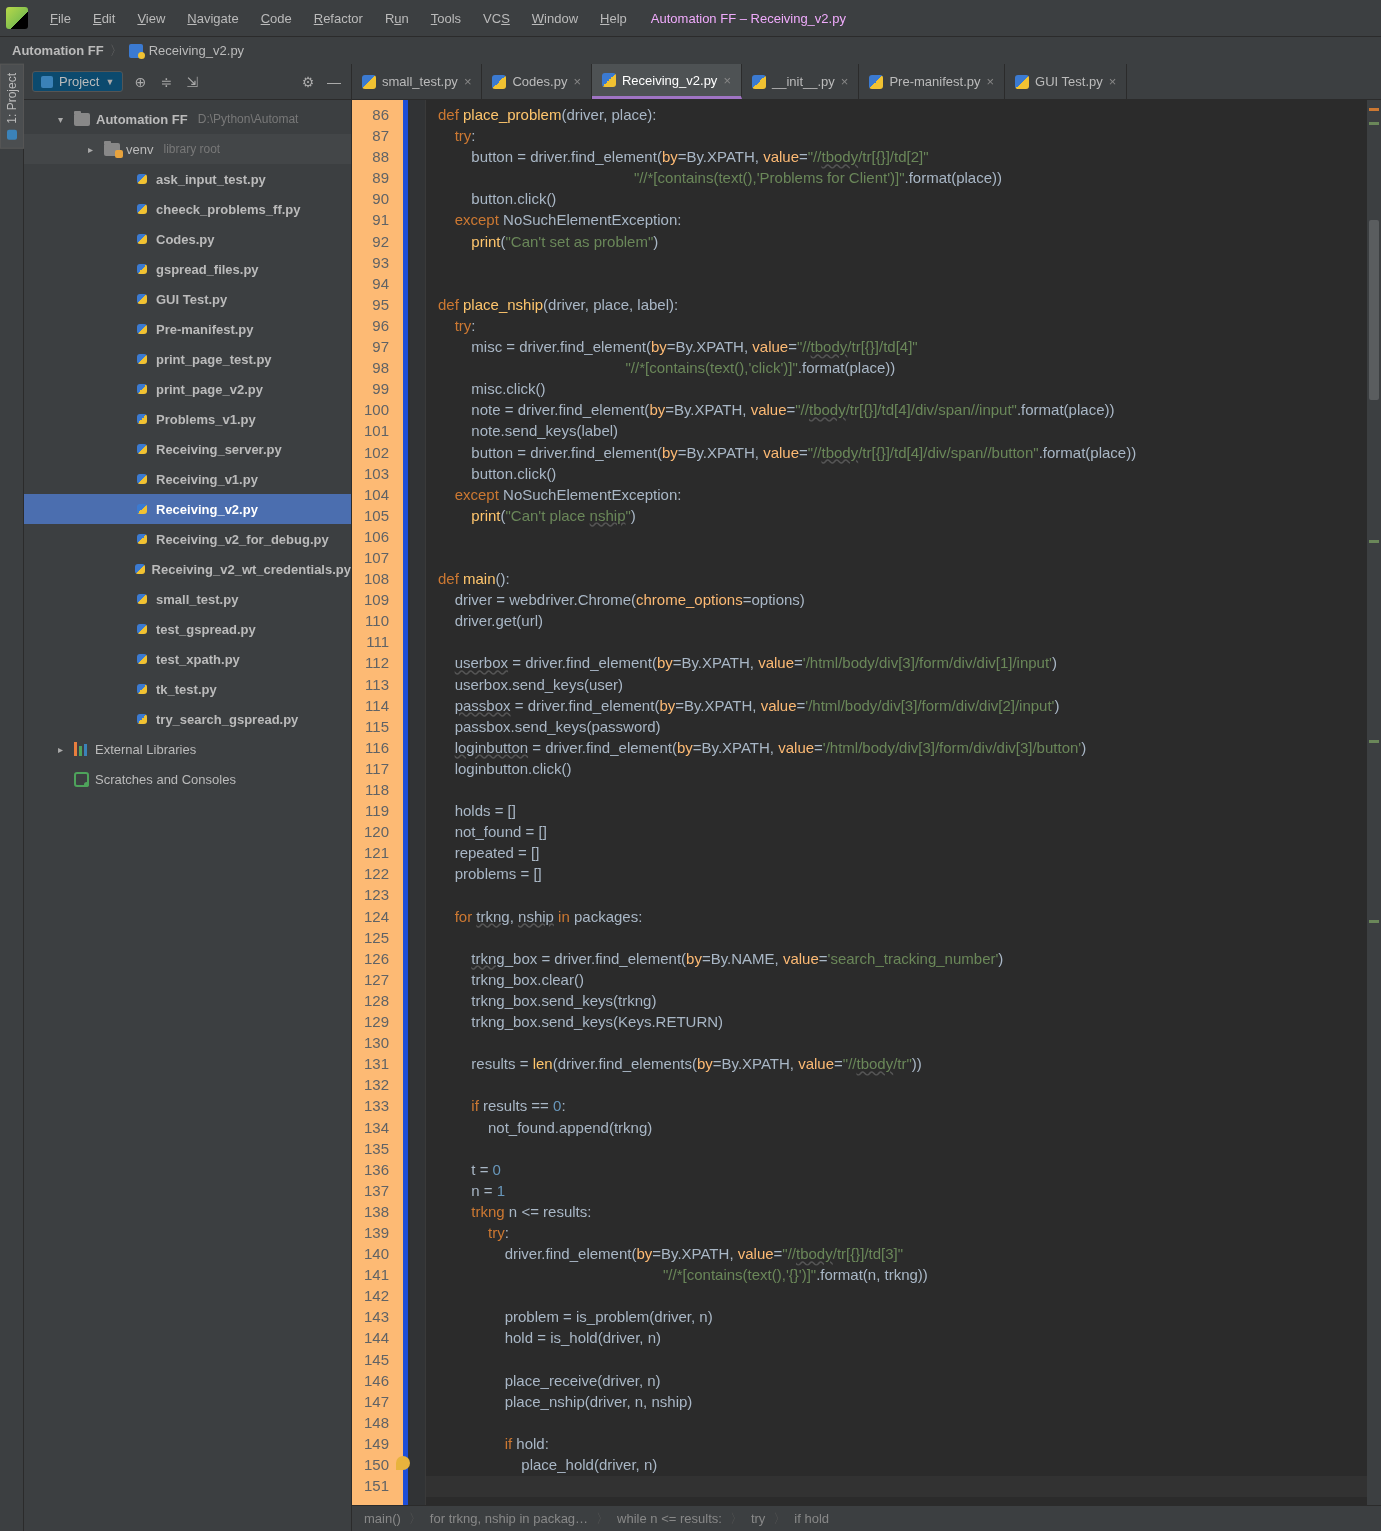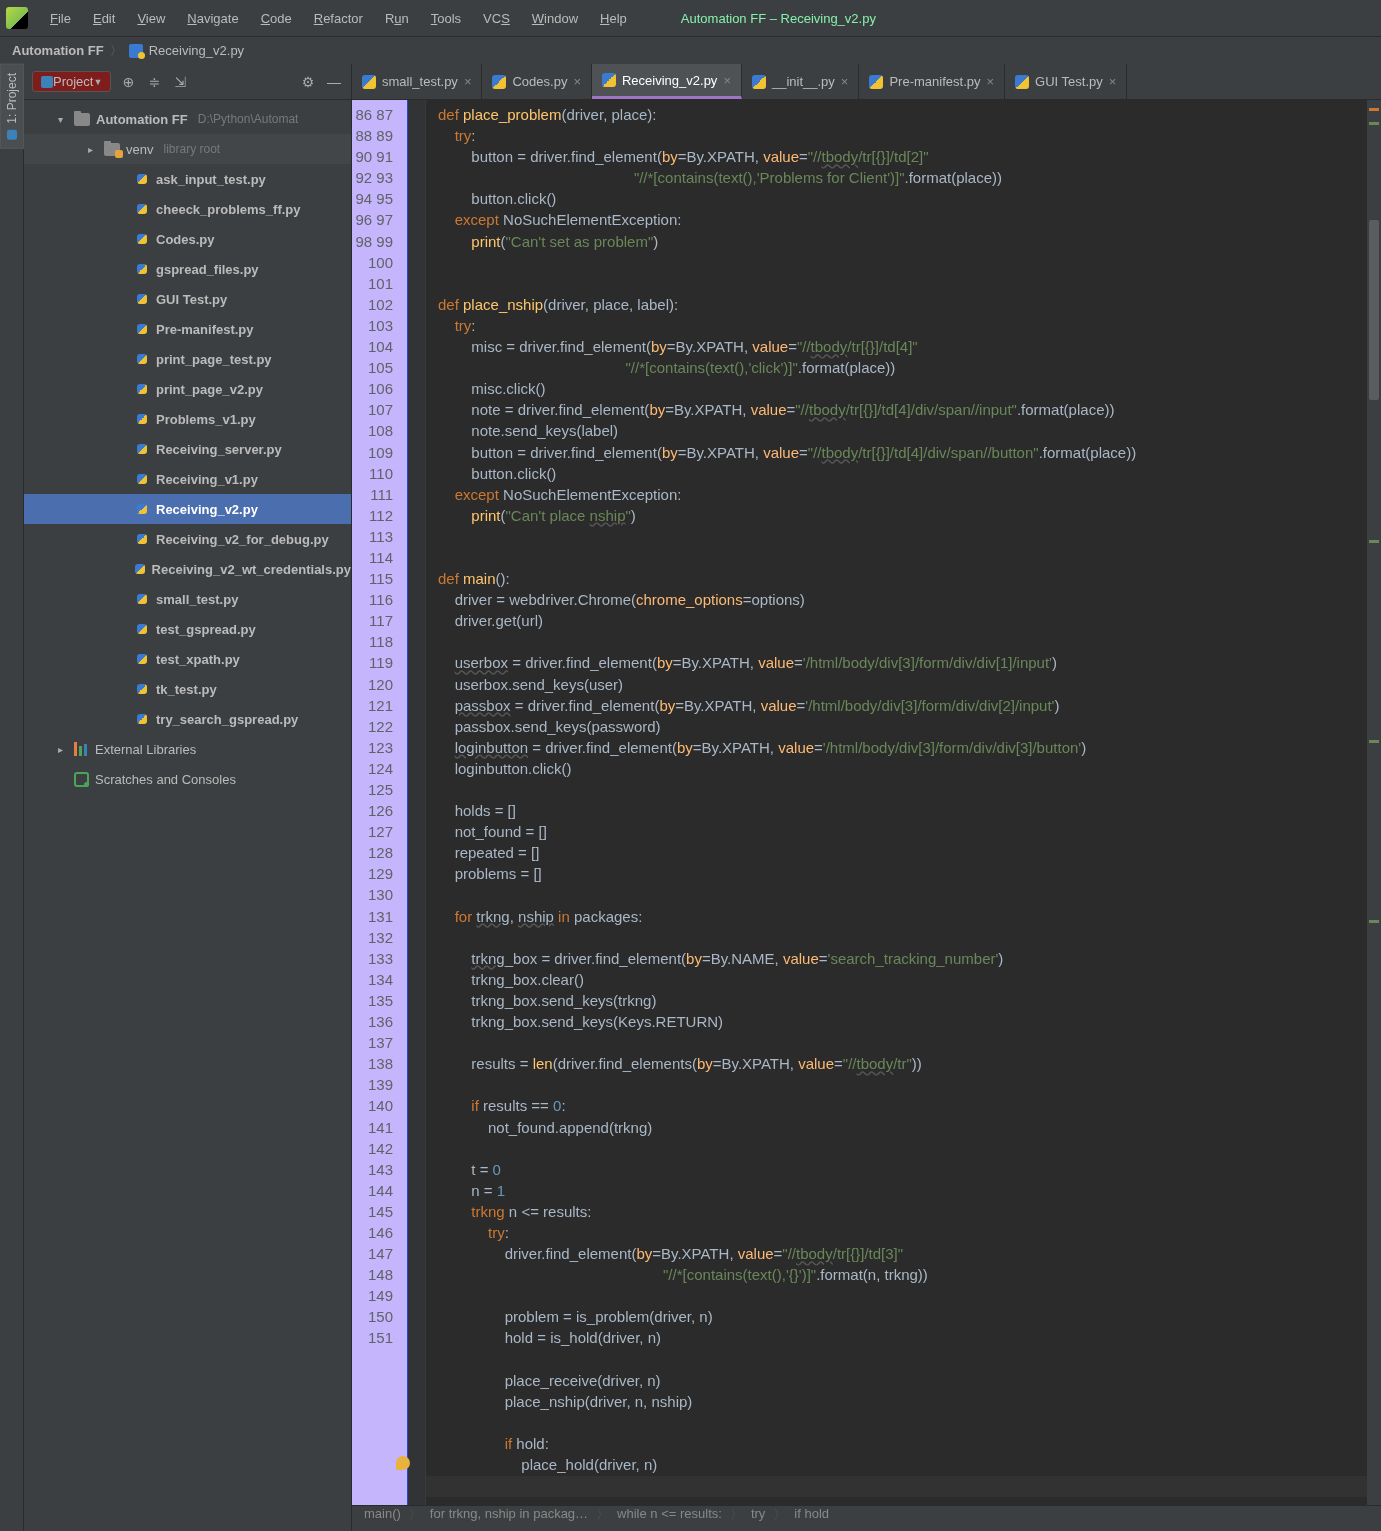--- a/index.html
+++ b/index.html
@@ -3,41 +3,41 @@
 <meta charset="utf-8">
 <style>
 * { margin:0; padding:0; box-sizing:border-box; font-family:"Segoe UI",Arial,sans-serif; }
 body { background:#3c3f41; color:#bbbbbb; font-size:13px; width:1381px; height:1531px; overflow:hidden; }
 
 
 .menubar { height:36px; display:flex; align-items:center; background:#3c3f41; padding:0 6px; gap:2px; }
 .menubar .logo { width:22px; height:22px; background:linear-gradient(135deg,#b8d84a 0%, #81c04e 60%,#000 60%,#000 100%); border-radius:3px; margin-right:10px; }
 .menubar .menu-item { padding:4px 10px; color:#bbbbbb; cursor:pointer; }
 .menubar .menu-item u { text-decoration:underline; }
-.menubar .title { margin-left:42px; color:#86efac; }
+.menubar .title { margin-left:12px; color:#f0abfc; }
 
 
 .navbar { height:28px; background:#3c3f41; border-top:1px solid #2b2b2b; display:flex; align-items:center; padding:0 12px; gap:6px; font-size:13px; }
 .navbar .crumb { font-weight:bold; color:#bbbbbb; }
 .navbar .sep { color:#666; }
 .navbar .file-icon { width:14px; height:14px; background:#3b7ad1; border-radius:2px; display:inline-block; position:relative; }
 .navbar .file-icon::after { content:""; position:absolute; bottom:-1px; right:-2px; width:7px; height:7px; background:#f1c232; border-radius:50%; }
 
 
 .main { display:flex; height:calc(100% - 64px); }
 
 
 .toolstrip { width:24px; background:#3c3f41; border-right:1px solid #2b2b2b; }
 .toolstrip .vlabel { writing-mode:vertical-rl; transform:rotate(180deg); font-size:12px; color:#bbbbbb; padding:8px 4px; background:#4b4e50; border:1px solid #555; display:flex; align-items:center; gap:6px; }
 .toolstrip .sq { width:10px; height:10px; background:#3b82b8; border-radius:2px; }
 
 
 .sidebar { width:328px; background:#3c3f41; border-right:1px solid #2b2b2b; display:flex; flex-direction:column; overflow:visible; }
 .sidebar-header { height:36px; border-bottom:1px solid #2b2b2b; display:flex; align-items:center; padding:0 8px; gap:8px; }
-.sidebar-header .proj-btn { display:flex; align-items:center; border:1px solid #555; border-radius:3px; padding:2px 8px; background:#7f1d1d; }
+.sidebar-header .proj-btn { display:flex; align-items:center; gap:6px; border:1px solid #555; border-radius:3px; padding:2px 8px; background:#0c4a6e; }
 .sidebar-header .proj-btn .dd { font-size:9px; color:#aaa; }
 .sidebar-header .tool-ico { width:18px; height:18px; color:#aaa; display:flex; align-items:center; justify-content:center; font-size:14px; cursor:pointer; }
 .sidebar-header .spacer { flex:1; }
 .tree { flex:1; overflow:visible; padding-top:4px; overflow-x:visible; }
 .tree-row { display:flex; align-items:center; height:30px; padding-left:10px; gap:6px; cursor:pointer; white-space:nowrap; }
 .tree-row.indent1 { padding-left:34px; }
 .tree-row.indent2 { padding-left:64px; }
 .tree-row.indent3 { padding-left:94px;font-weight:bold; }
 .tree-row.selected { background:#4b6eaf; color:#fff; }
 .tree-row.highlighted { background:#434648; overflow:visible; }
@@ -57,36 +57,36 @@
 
 
 .editor { flex:1; display:flex; flex-direction:column; background:#2b2b2b; min-width:0; }
 .tabs { height:36px; background:#3c3f41; display:flex; align-items:stretch; border-bottom:1px solid #2b2b2b; }
 .tab { display:flex; align-items:center; gap:6px; padding:0 10px; border-right:1px solid #2b2b2b; background:#3c3f41; color:#bbbbbb; cursor:pointer; }
 .tab.active { background:#4e5254; color:#fff; border-bottom:3px solid #a074c4; }
 .tab .close { color:#888; font-size:13px; }
 .tab .py-ico { width:14px; height:14px; background:linear-gradient(135deg,#3b7ad1 50%,#f1c232 50%); border-radius:3px; }
 
 .code-wrap { flex:1; display:flex; overflow:hidden; font-family:"Consolas","Courier New",monospace; font-size:15px; line-height:21.1px; }
-.gutter { width:56px; background:#c4b5fd; text-align:right; padding:4px 14px 0 0; color:#606366; border-right:1px solid #1d4ed8; user-select:none; }
+.gutter { width:56px; background:#fdba74; text-align:right; padding:4px 14px 0 0; color:#606366; border-right:5px solid #1d4ed8; user-select:none; }
 .gutmarks { width:18px; background:#313335; border-right:1px solid #3a3a3a; }
 .code { flex:1; padding:4px 0 0 12px; white-space:pre; color:#a9b7c6; position:relative; }
 .code .hl-line { position:absolute; left:0; right:0; height:21.1px; background:#323232; }
 .bulb { position:absolute; width:14px; height:14px; background:#e8b33d; border-radius:50% 50% 50% 0; left:-30px; }
 
 
 .k { color:#cc7832; } 
 .fn { color:#ffc66d; } 
 .s { color:#6a8759; } 
 .c { color:#fdba74; } 
 .p { color:#a9b7c6; }
 .num { color:#6897bb; }
 .uv { text-decoration:underline; text-decoration-color:#555; text-decoration-style:wavy; }
 
-.breadcrumb-bottom { height:26px; background:#3c3f41; border-top:1px solid #2b2b2b; display:flex; align-items:flex-start; padding:0 12px; font-size:13px; color:#888; gap:8px; }
+.breadcrumb-bottom { height:26px; background:#3c3f41; border-top:1px solid #2b2b2b; display:flex; align-items:center; padding:0 12px; font-size:13px; color:#888; gap:8px; }
 .breadcrumb-bottom .sep { color:#555; }
 
 .scrollbar-track { width:14px; background:#3c3f41; position:relative; }
 .scrollbar-thumb { position:absolute; top:120px; width:10px; left:2px; height:180px; background:#5a5d5f; border-radius:2px; }
 .scroll-mark { position:absolute; left:2px; width:10px; height:3px; }
 </style>
 </head>
 <body>
 
 <div class="menubar">

